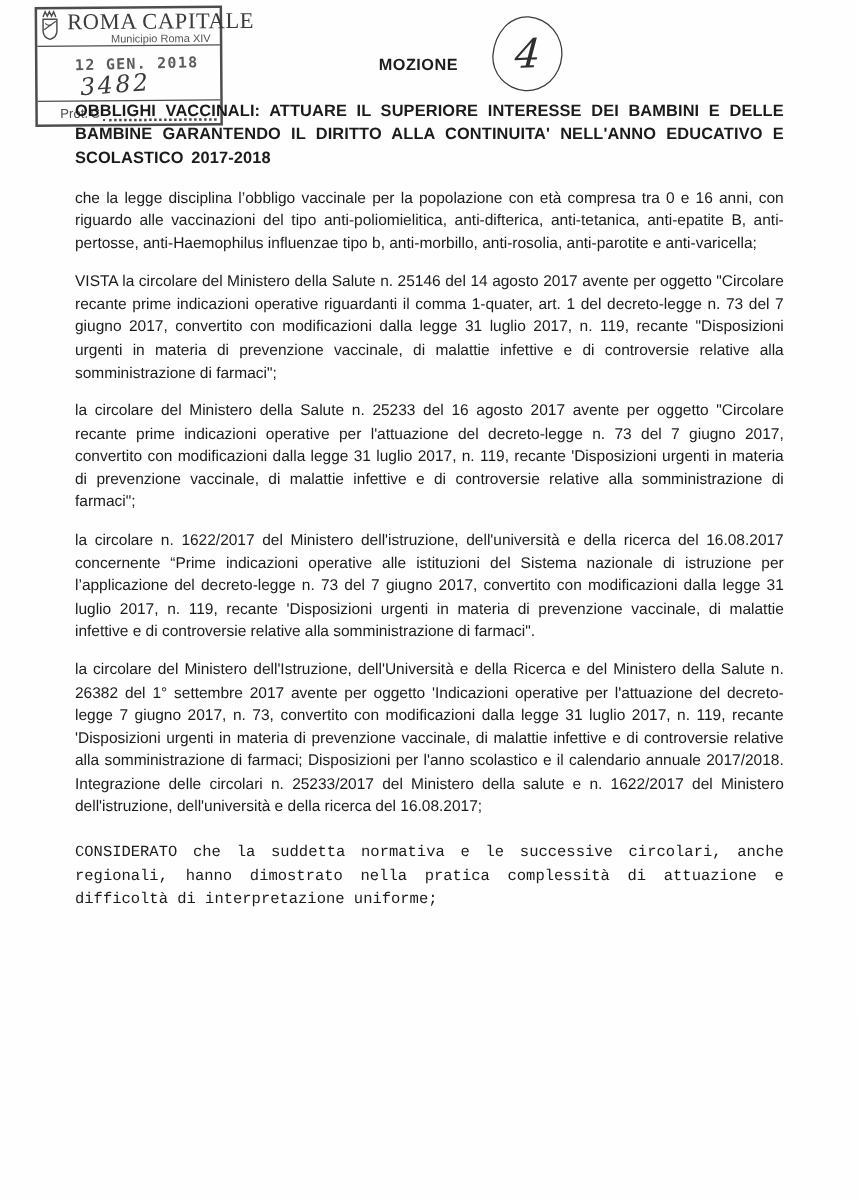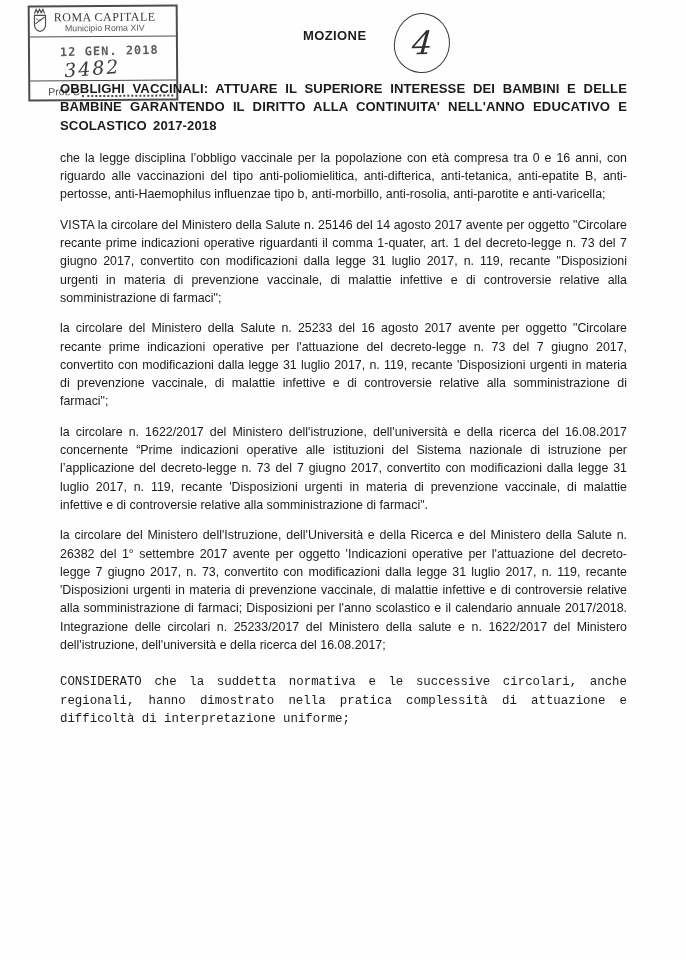--- a/index.html
+++ b/index.html
@@ -30,21 +30,21 @@
     align-items: center;
     gap: 4px;
     padding: 2px 3px 1px 3px;
     border-bottom: 1.5px solid #4d4d4d;
     height: 30px;
   }
   .stamp-logo { flex: 0 0 auto; }
   .stamp-org-block { line-height: 1; }
   .stamp-org {
     font-family: "Liberation Serif", serif;
-    font-size: 12px;
+    font-size: 18px;
     letter-spacing: 0.5px;
     color: #3c3c3c;
     white-space: nowrap;
   }
   .stamp-municipio {
     font-size: 8.8px;
     color: #555;
     margin-top: 1px;
     white-space: nowrap;
     text-align: center;
@@ -88,21 +88,21 @@
   .stamp-prot-dots {
     flex: 1;
     border-bottom: 2px dotted #4a4a4a;
     height: 11px;
     margin-left: 2px;
   }
 
   
   .mozione {
     position: absolute;
-    left: 303px; top: 28px;
+    left: 303px; top: 44px;
     font-weight: bold;
     font-size: 13px;
     letter-spacing: 0.4px;
     z-index: 2;
   }
 
   
   .circled-number {
     position: absolute;
     left: 394px; top: 13px;

